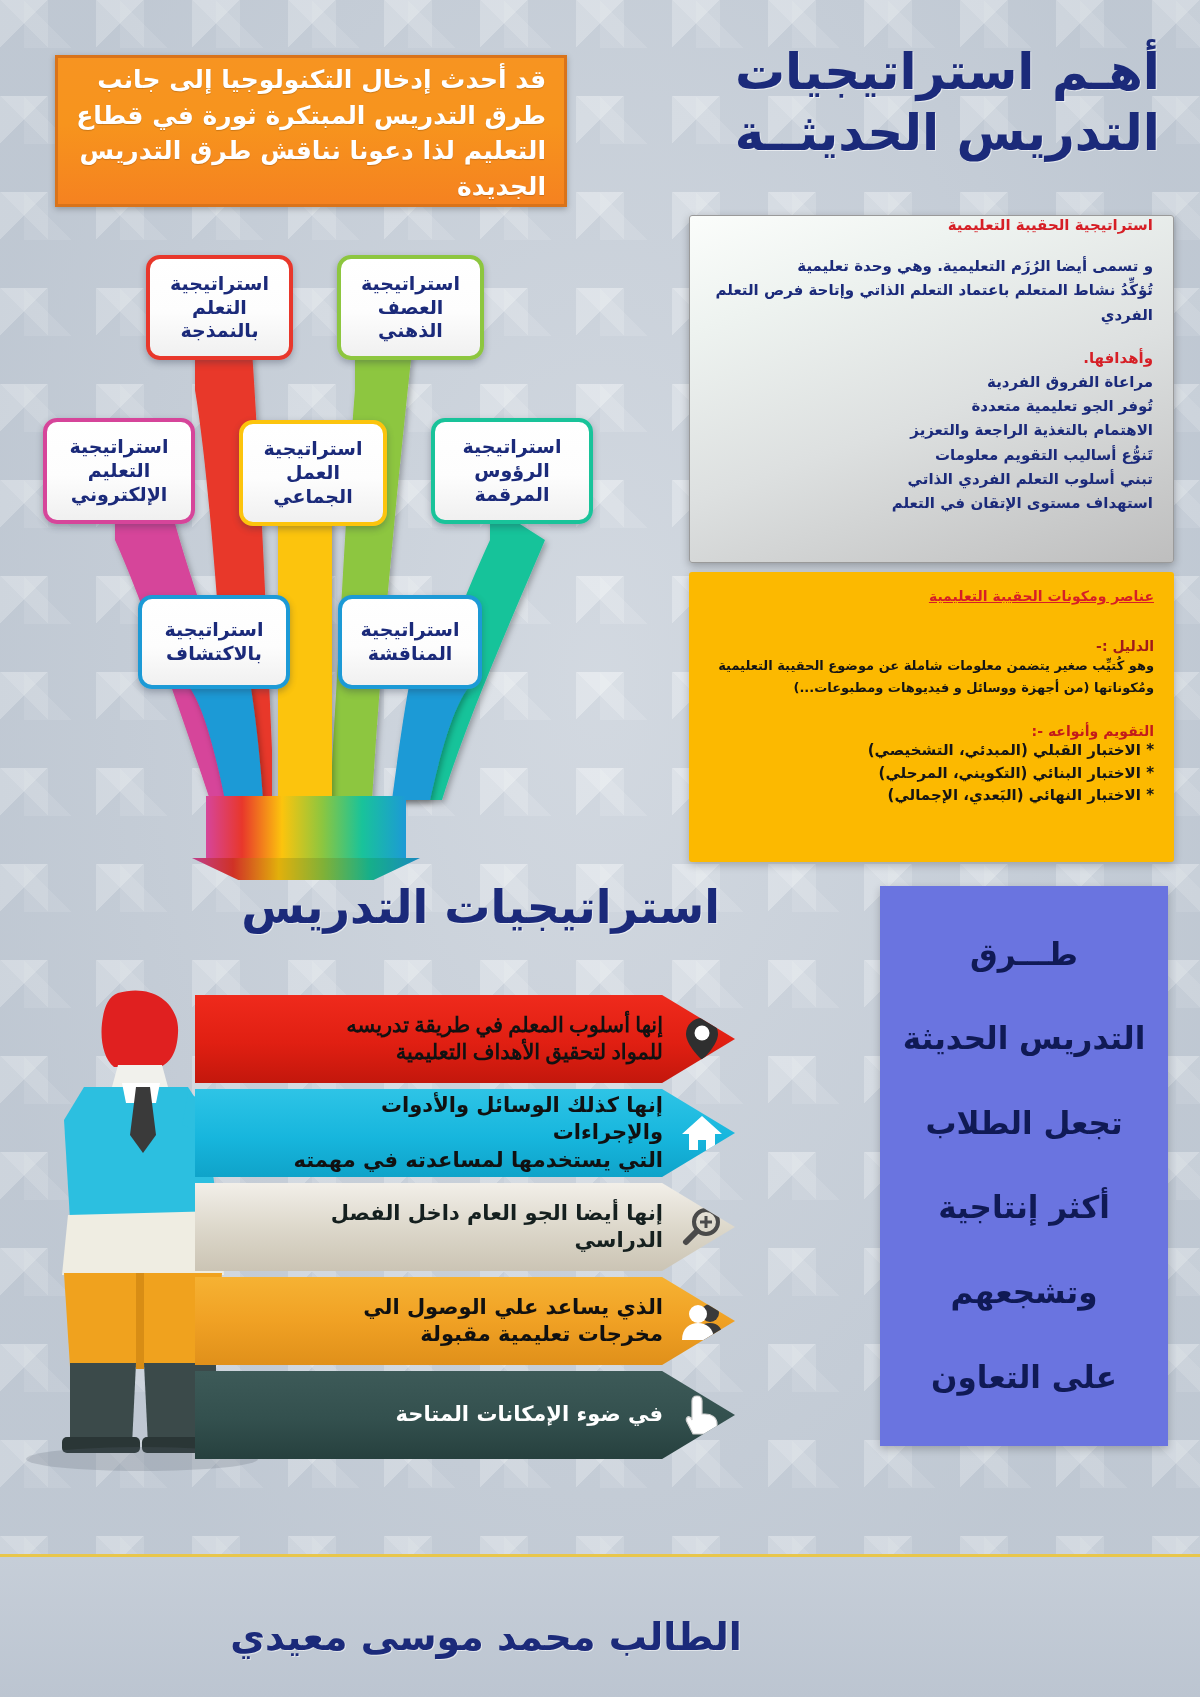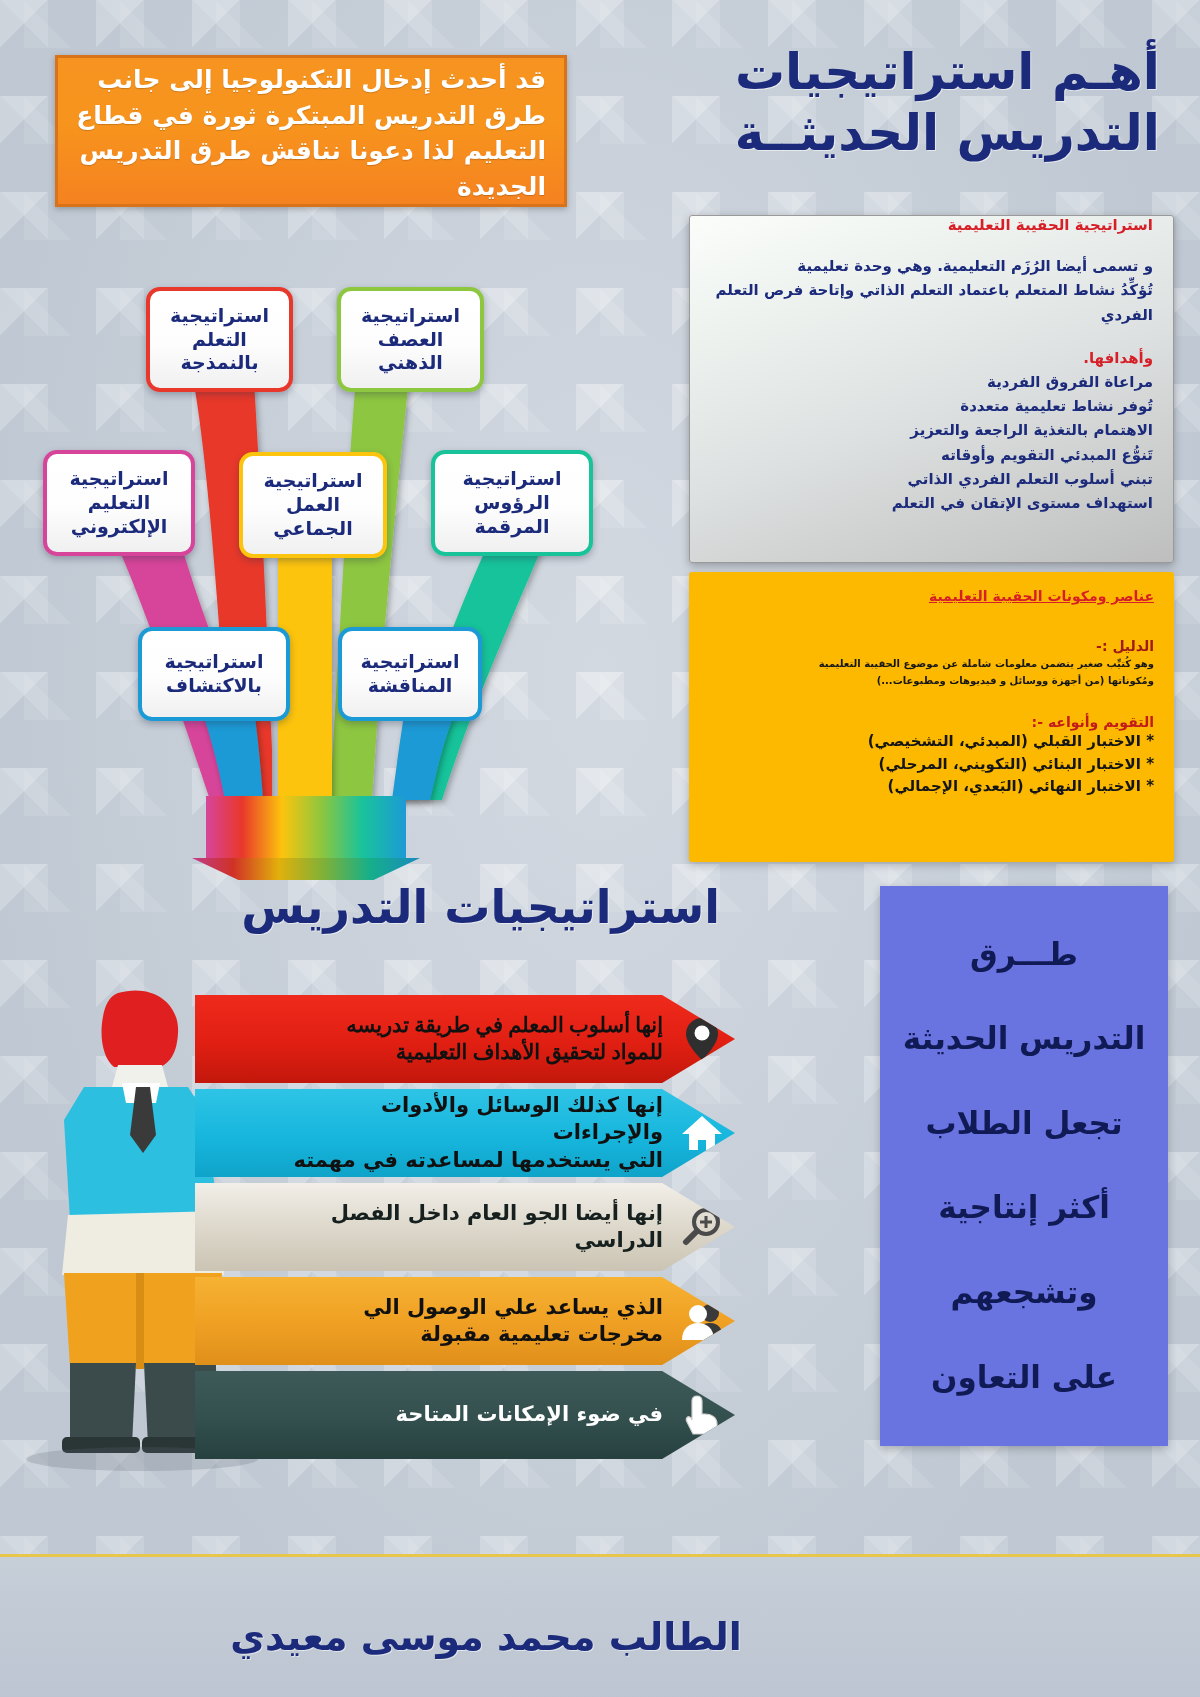--- a/index.html
+++ b/index.html
@@ -60,21 +60,20 @@
   #tree svg{position:absolute;left:0;top:0;}
 
   .node{
     position:absolute;background:linear-gradient(180deg,#ffffff 0%,#fdfdfd 55%,#f0f0f0 100%);
     border-radius:14px;box-sizing:border-box;
     display:flex;align-items:center;justify-content:center;
     text-align:center;color:#1b2a7a;font-weight:bold;
     font-size:19px;line-height:1.26;padding:22px 8px;
     box-shadow:0 3px 7px rgba(40,50,70,.33);
     z-index:4;
-    margin-top:32px;
   }
 
   
   #gray-card{
     right:26px;top:215px;width:485px;height:348px;
     background:linear-gradient(160deg,#fbfdfb 0%,#eef3f0 22%,#dde0e0 55%,#bebebe 100%);
     border:1px solid #9a9a9a;border-radius:3px;
     box-shadow:0 3px 8px rgba(0,0,0,.28);
     box-sizing:border-box;padding:0 20px;
     text-align:right;
@@ -85,21 +84,21 @@
 
   
   #yellow-card{
     right:26px;top:572px;width:485px;height:290px;
     background:#fcb900;border-radius:3px;
     box-shadow:0 3px 8px rgba(0,0,0,.22);
     box-sizing:border-box;padding:16px 20px;text-align:right;
   }
   #yellow-card .hd{color:#d61f26;font-weight:bold;font-size:14px;text-decoration:underline;}
   #yellow-card .sub{color:#a01a1a;font-weight:bold;font-size:14px;margin-top:34px;}
-  #yellow-card .bd{color:#151515;font-weight:bold;font-size:10px;line-height:1.5;margin-top:2px;}
+  #yellow-card .bd{color:#151515;font-weight:bold;font-size:13px;line-height:1.5;margin-top:2px;}
   #yellow-card .sub2{color:#c31b1b;font-weight:bold;font-size:14px;margin-top:26px;}
   #yellow-card .bd2{color:#151515;font-weight:bold;font-size:15px;line-height:1.5;}
 
   
   #section-title{
     right:480px;top:880px;text-align:right;
     color:#1b2a7a;font-weight:bold;font-size:46px;
     text-shadow:1px 1px 0 rgba(255,255,255,.5);
     letter-spacing:-1px;
   }
@@ -236,23 +235,23 @@
     <span>استراتيجية المناقشة</span>
   </div>
 </div>
 
 <div class="layer" id="gray-card">
   <div class="hd">استراتيجية الحقيبة التعليمية</div>
   <div class="bd">و تسمى أيضا الرُزَم التعليمية. وهي وحدة تعليمية</div>
   <div class="bd">تُؤكِّدُ نشاط المتعلم باعتماد التعلم الذاتي وإتاحة فرص التعلم الفردي</div>
   <div class="hd2">وأهدافها.</div>
   <div class="bd">مراعاة الفروق الفردية</div>
-  <div class="bd">تُوفر نشاط تعليمية متعددة</div>
+  <div class="bd">تُوفر الجو تعليمية متعددة</div>
   <div class="bd">الاهتمام بالتغذية الراجعة والتعزيز</div>
-  <div class="bd">تَنوُّع المبدئي التقويم وأوقاته</div>
+  <div class="bd">تَنوُّع أساليب التقويم معلومات</div>
   <div class="bd">تبني أسلوب التعلم الفردي الذاتي</div>
   <div class="bd">استهداف مستوى الإتقان في التعلم</div>
 </div>
 
 <div class="layer" id="yellow-card">
   <div class="hd">عناصر ومكونات الحقيبة التعليمية</div>
   <div class="sub">الدليل :-</div>
   <div class="bd">وهو كُتيِّب صغير يتضمن معلومات شاملة عن موضوع الحقيبة التعليمية</div>
   <div class="bd">ومُكوناتها (من أجهزة ووسائل و فيديوهات ومطبوعات...)</div>
   <div class="sub2">التقويم وأنواعه -:</div>

